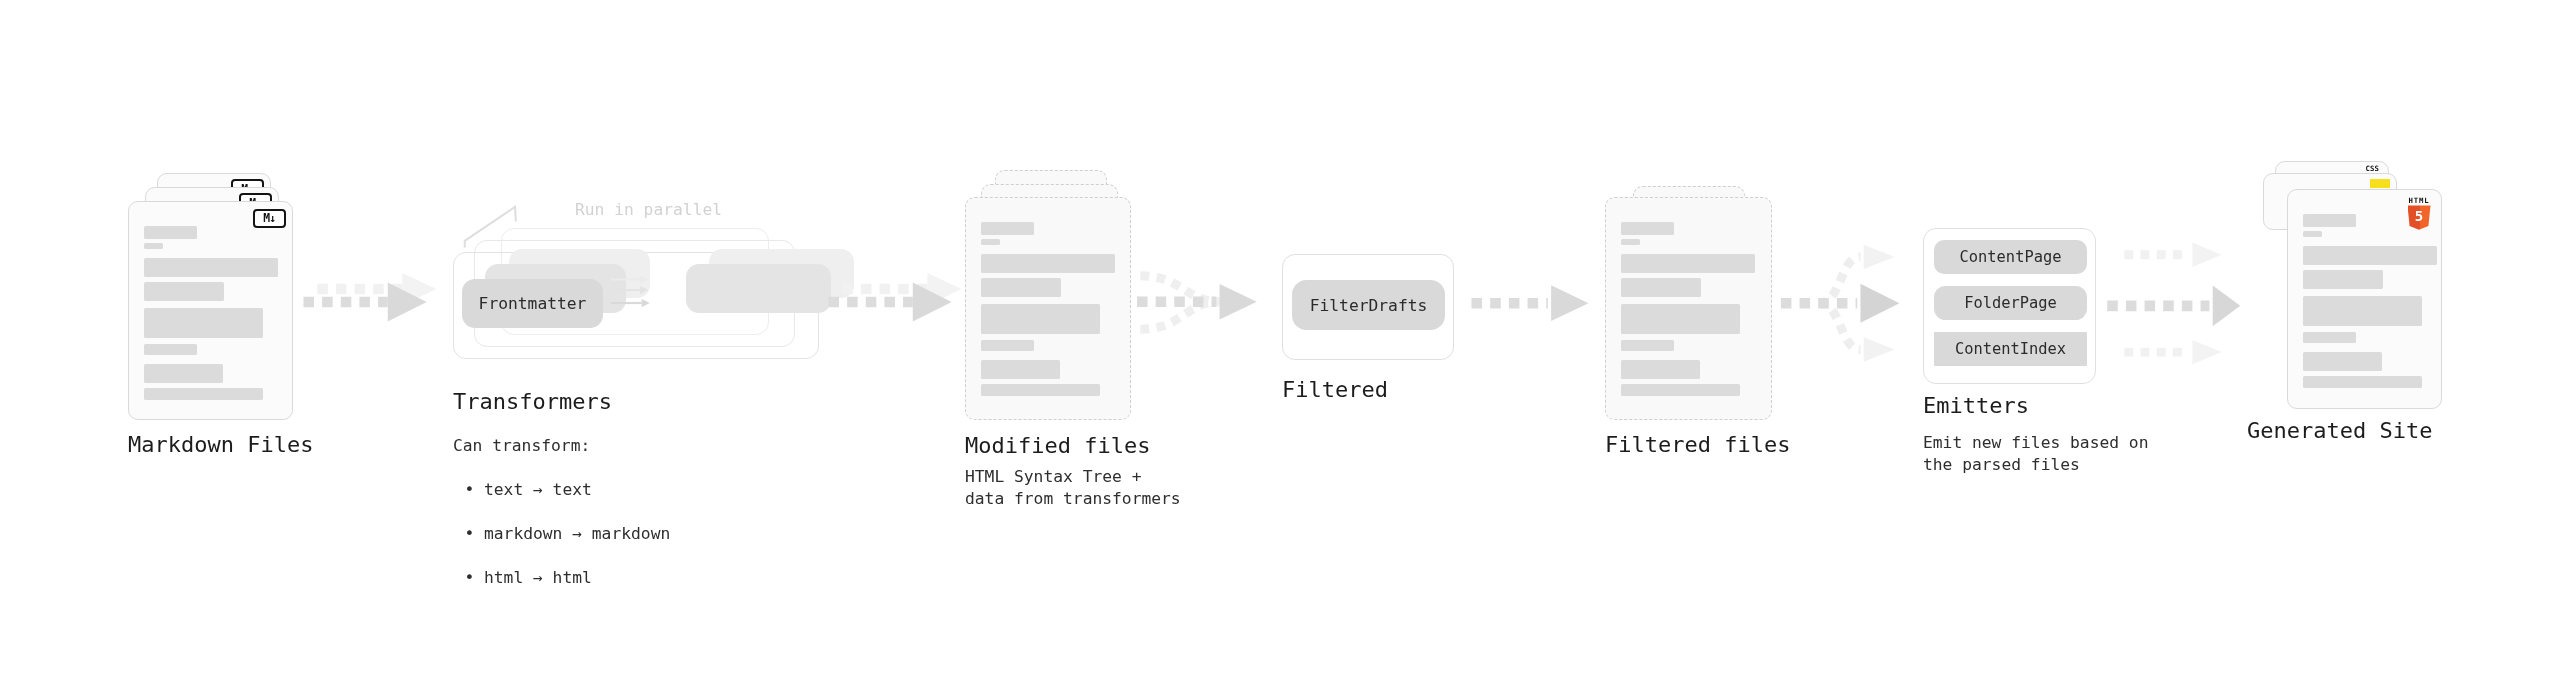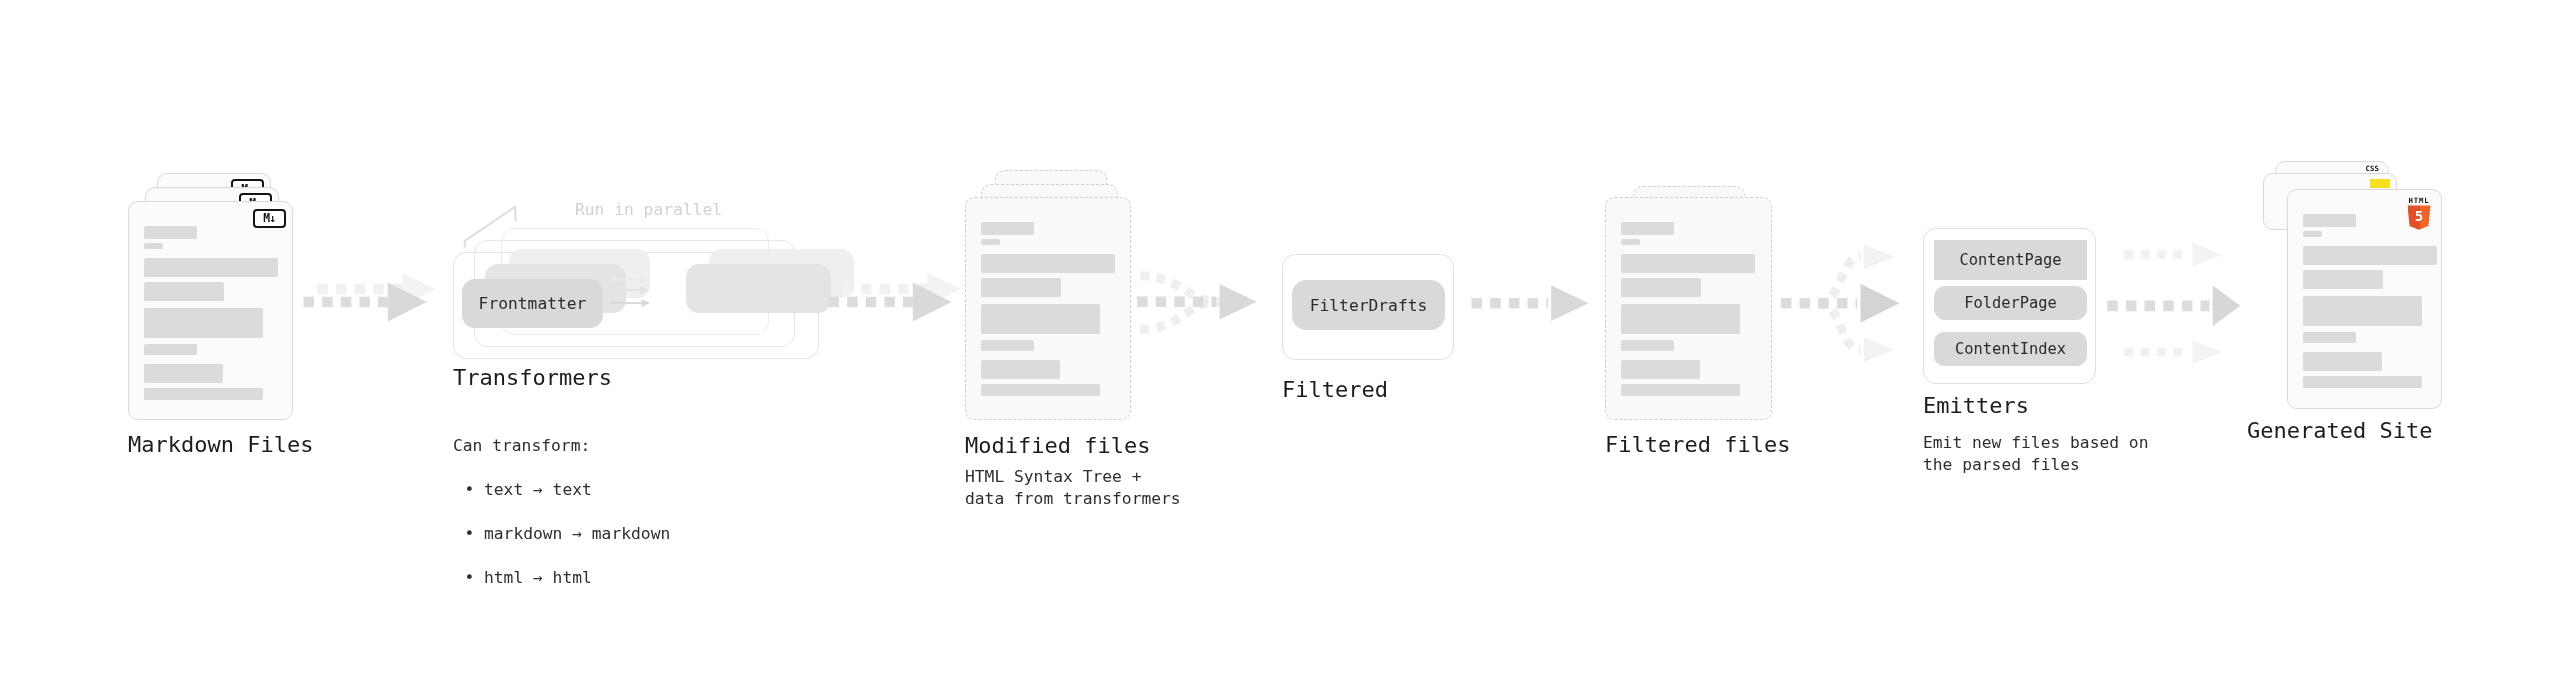--- a/index.html
+++ b/index.html
@@ -91,21 +91,21 @@
       <polygon points="38,3 48,8 38,13" fill="#ebebeb"></polygon>
     <line x1="2" y1="21" x2="38" y2="21" stroke="#e3e3e3" stroke-width="2.5"></line>
       <polygon points="38,16 48,21 38,26" fill="#e3e3e3"></polygon>
     <line x1="2" y1="37" x2="40" y2="37" stroke="#d9d9d9" stroke-width="2.5"></line>
       <polygon points="40,32 50,37 40,42" fill="#d9d9d9"></polygon>
   </svg>
 
   <div class="chip ghost2" style="left:709px;top:249px;width:145px;height:49px;"></div>
   <div class="chip ghost1" style="left:686px;top:264px;width:145px;height:49px;"></div>
 
-  <div class="title" style="left:453px;top:365px;text-align:center;">Transformers</div>
+  <div class="title" style="left:453px;top:389px;text-align:center;">Transformers</div>
   <div class="caption" style="left:453px;top:413px;">
     <div>Can transform:</div>
     <div class="bullet">• text → text</div>
     <div class="bullet">• markdown → markdown</div>
     <div class="bullet">• html → html</div>
   </div>
 
   <svg style="left:822px;top:268px;" width="154" height="73" viewBox="0 0 190 90">
     <line x1="25" y1="26" x2="130" y2="26" stroke="#f1f1f1" stroke-width="13" stroke-dasharray="13 10"></line>
     <polygon points="130,6 172,26 130,46" fill="#f3f3f3"></polygon>
@@ -165,23 +165,23 @@
   <svg style="left:1776px;top:234px;" width="134" height="140" viewBox="0 0 165 172">
     <path d="M 52,85 C 82,85 78,28 104,28" fill="none" stroke="#eeeeee" stroke-width="11" stroke-dasharray="11 9"></path>
     <polygon points="108,13 146,28 108,43" fill="#f2f2f2"></polygon>
     <path d="M 52,85 C 82,85 78,142 104,142" fill="none" stroke="#eeeeee" stroke-width="11" stroke-dasharray="11 9"></path>
     <polygon points="108,127 146,142 108,157" fill="#f2f2f2"></polygon>
     <line x1="6" y1="85" x2="100" y2="85" stroke="#dcdcdc" stroke-width="13" stroke-dasharray="13 10"></line>
     <polygon points="104,61 152,85 104,109" fill="#d4d4d4"></polygon>
   </svg>
 
   <div class="outline-box" style="left:1923px;top:228px;width:173px;height:156px;border-color:#e0e0e0;"></div>
-  <div class="chip" style="left:1934px;top:240px;width:153px;height:40px;border-radius:0;font-size:15.4px;">ContentPage</div>
+  <div class="chip" style="left:1934px;top:240px;width:153px;height:34px;border-radius:10px;font-size:15.4px;">ContentPage</div>
   <div class="chip" style="left:1934px;top:286px;width:153px;height:34px;border-radius:11.4px;font-size:15.4px;">FolderPage</div>
-  <div class="chip" style="left:1934px;top:332px;width:153px;height:34px;border-radius:10px;font-size:15.4px;">ContentIndex</div>
+  <div class="chip" style="left:1934px;top:332px;width:153px;height:34px;border-radius:1px;font-size:15.4px;">ContentIndex</div>
   <div class="title" style="left:1923px;top:393px;">Emitters</div>
   <div class="caption" style="left:1923px;top:432px;">Emit new files based on
 the parsed files</div>
 
   <svg style="left:2104px;top:232px;" width="146" height="138" viewBox="0 0 180 170">
     <line x1="25" y1="28" x2="105" y2="28" stroke="#f1f1f1" stroke-width="11" stroke-dasharray="11 9"></line>
     <polygon points="109,13 145,28 109,43" fill="#f3f3f3"></polygon>
     <line x1="4" y1="91" x2="130" y2="91" stroke="#dcdcdc" stroke-width="13" stroke-dasharray="13 10"></line>
     <polygon points="134,66 168,91 134,116" fill="#d7d7d7"></polygon>
     <line x1="25" y1="148" x2="105" y2="148" stroke="#f1f1f1" stroke-width="11" stroke-dasharray="11 9"></line>

